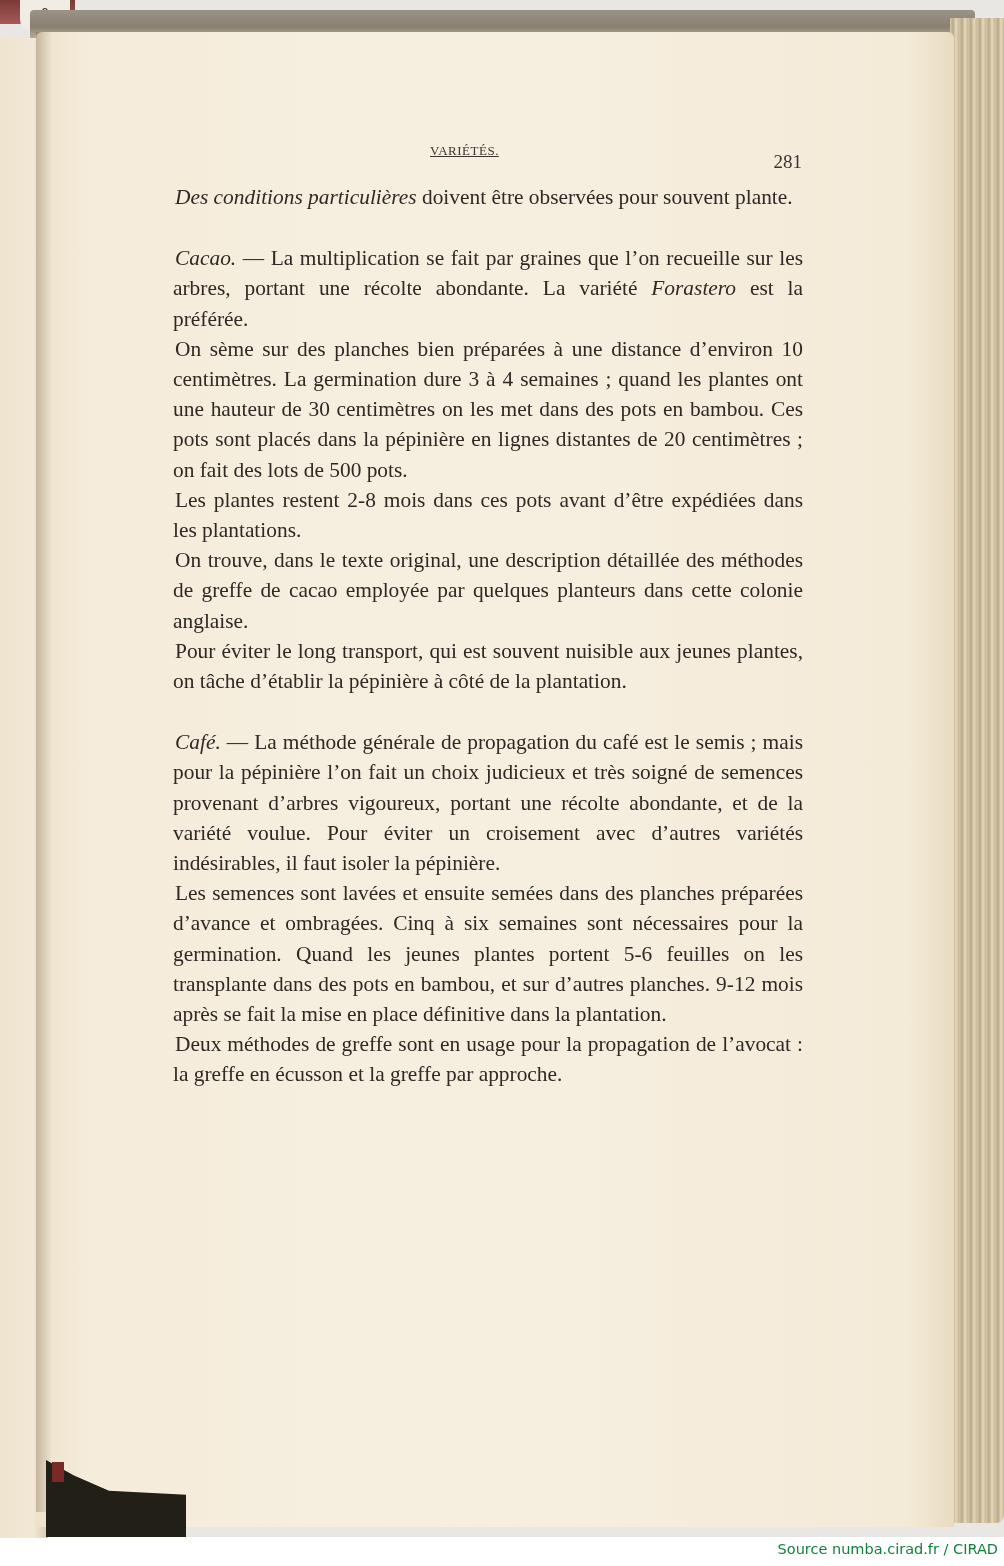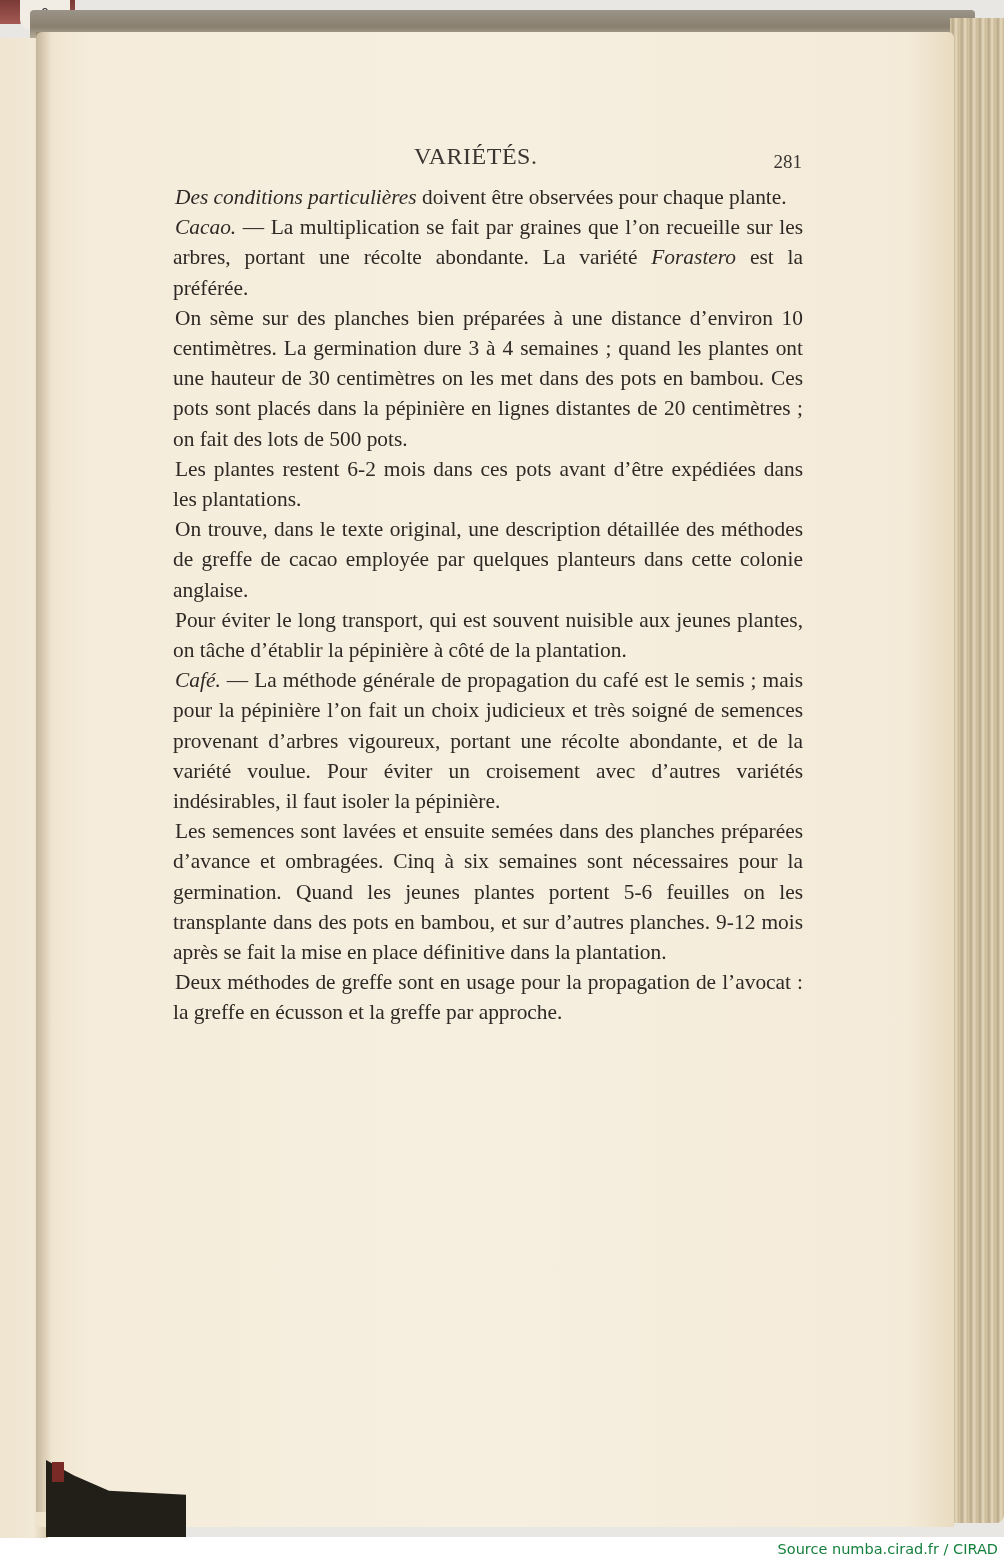--- a/index.html
+++ b/index.html
@@ -52,31 +52,32 @@
     }
     .binding-ribbon {
       position: absolute; left: 52px; top: 1462px; width: 12px; height: 20px;
       background: #7a2a26;
     }
     .header {
       position: absolute; left: 170px; top: 143px; width: 636px; height: 26px;
       font-size: 20px; color: #3a3530;
     }
     .running-head {
-      position: absolute; left: 244px; top: 0; letter-spacing: 0.5px;
-      font-size: 24px;
+      position: absolute; left: 260px; top: 0; letter-spacing: 0.5px;
+      font-size: 13px;
+      text-decoration: underline;
     }
     .page-number { position: absolute; right: 4px; top: 0; font-size: 19px; margin-top: 8px; }
     .text-block {
       position: absolute; left: 173px; top: 182px; width: 630px;
       font-size: 21.4px; line-height: 30.2px; color: #2e2924;
       text-align: justify; hyphens: manual;
     }
     .text-block p { margin: 0; text-indent: 2px; }
-    .text-block p.gap { }
+    .text-block p.gap { margin-top: 31px; }
     .text-block em { }
     .source {
       position: absolute; right: 6px; top: 1541px;
       font-family: "DejaVu Sans", sans-serif; font-size: 14.5px; color: #15803d;
     }
   </style>
 </head>
 <body>
 
 <div class="scan-bg"></div>
@@ -89,25 +90,25 @@
 <div class="spine-shadow"></div>
 <div class="binding"></div>
 <div class="binding-ribbon"></div>
 
 <div class="header">
   <span class="running-head">VARIÉTÉS.</span>
   <span class="page-number">281</span>
 </div>
 
 <div class="text-block">
-  <p><em>Des conditions particulières</em><span> doivent être observées pour chaque plante.</span></p>
+  <p><em>Des conditions particulières</em><span> doivent être observées pour souvent plante.</span></p>
 
   <p class="gap"><em>Cacao.</em><span> — La multiplication se fait par graines que l’on recueille sur les arbres, portant une récolte abondante. La variété </span><em>Forastero</em><span> est la préférée.</span></p>
   <p>On sème sur des planches bien préparées à une distance d’environ 10 centimètres. La germination dure 3 à 4 semaines ; quand les plantes ont une hauteur de 30 centimètres on les met dans des pots en bambou. Ces pots sont placés dans la pépinière en lignes distantes de 20 centimètres ; on fait des lots de 500 pots.</p>
-  <p>Les plantes restent 6-2 mois dans ces pots avant d’être expédiées dans les plantations.</p>
+  <p>Les plantes restent 2-8 mois dans ces pots avant d’être expédiées dans les plantations.</p>
   <p>On trouve, dans le texte original, une description détaillée des méthodes de greffe de cacao employée par quelques planteurs dans cette colonie anglaise.</p>
   <p>Pour éviter le long transport, qui est souvent nuisible aux jeunes plantes, on tâche d’établir la pépinière à côté de la plantation.</p>
 
   <p class="gap"><em>Café.</em><span> — La méthode générale de propagation du café est le semis ; mais pour la pépinière l’on fait un choix judicieux et très soigné de semences provenant d’arbres vigoureux, portant une récolte abondante, et de la variété voulue. Pour éviter un croisement avec d’autres variétés indésirables, il faut isoler la pépinière.</span></p>
   <p>Les semences sont lavées et ensuite semées dans des planches préparées d’avance et ombragées. Cinq à six semaines sont nécessaires pour la germination. Quand les jeunes plantes portent 5-6 feuilles on les transplante dans des pots en bambou, et sur d’autres planches. 9-12 mois après se fait la mise en place définitive dans la plantation.</p>
 
   <p>Deux méthodes de greffe sont en usage pour la propagation de l’avocat : la greffe en écusson et la greffe par approche.</p>
 </div>
 
 <div class="source">Source numba.cirad.fr / CIRAD</div>

